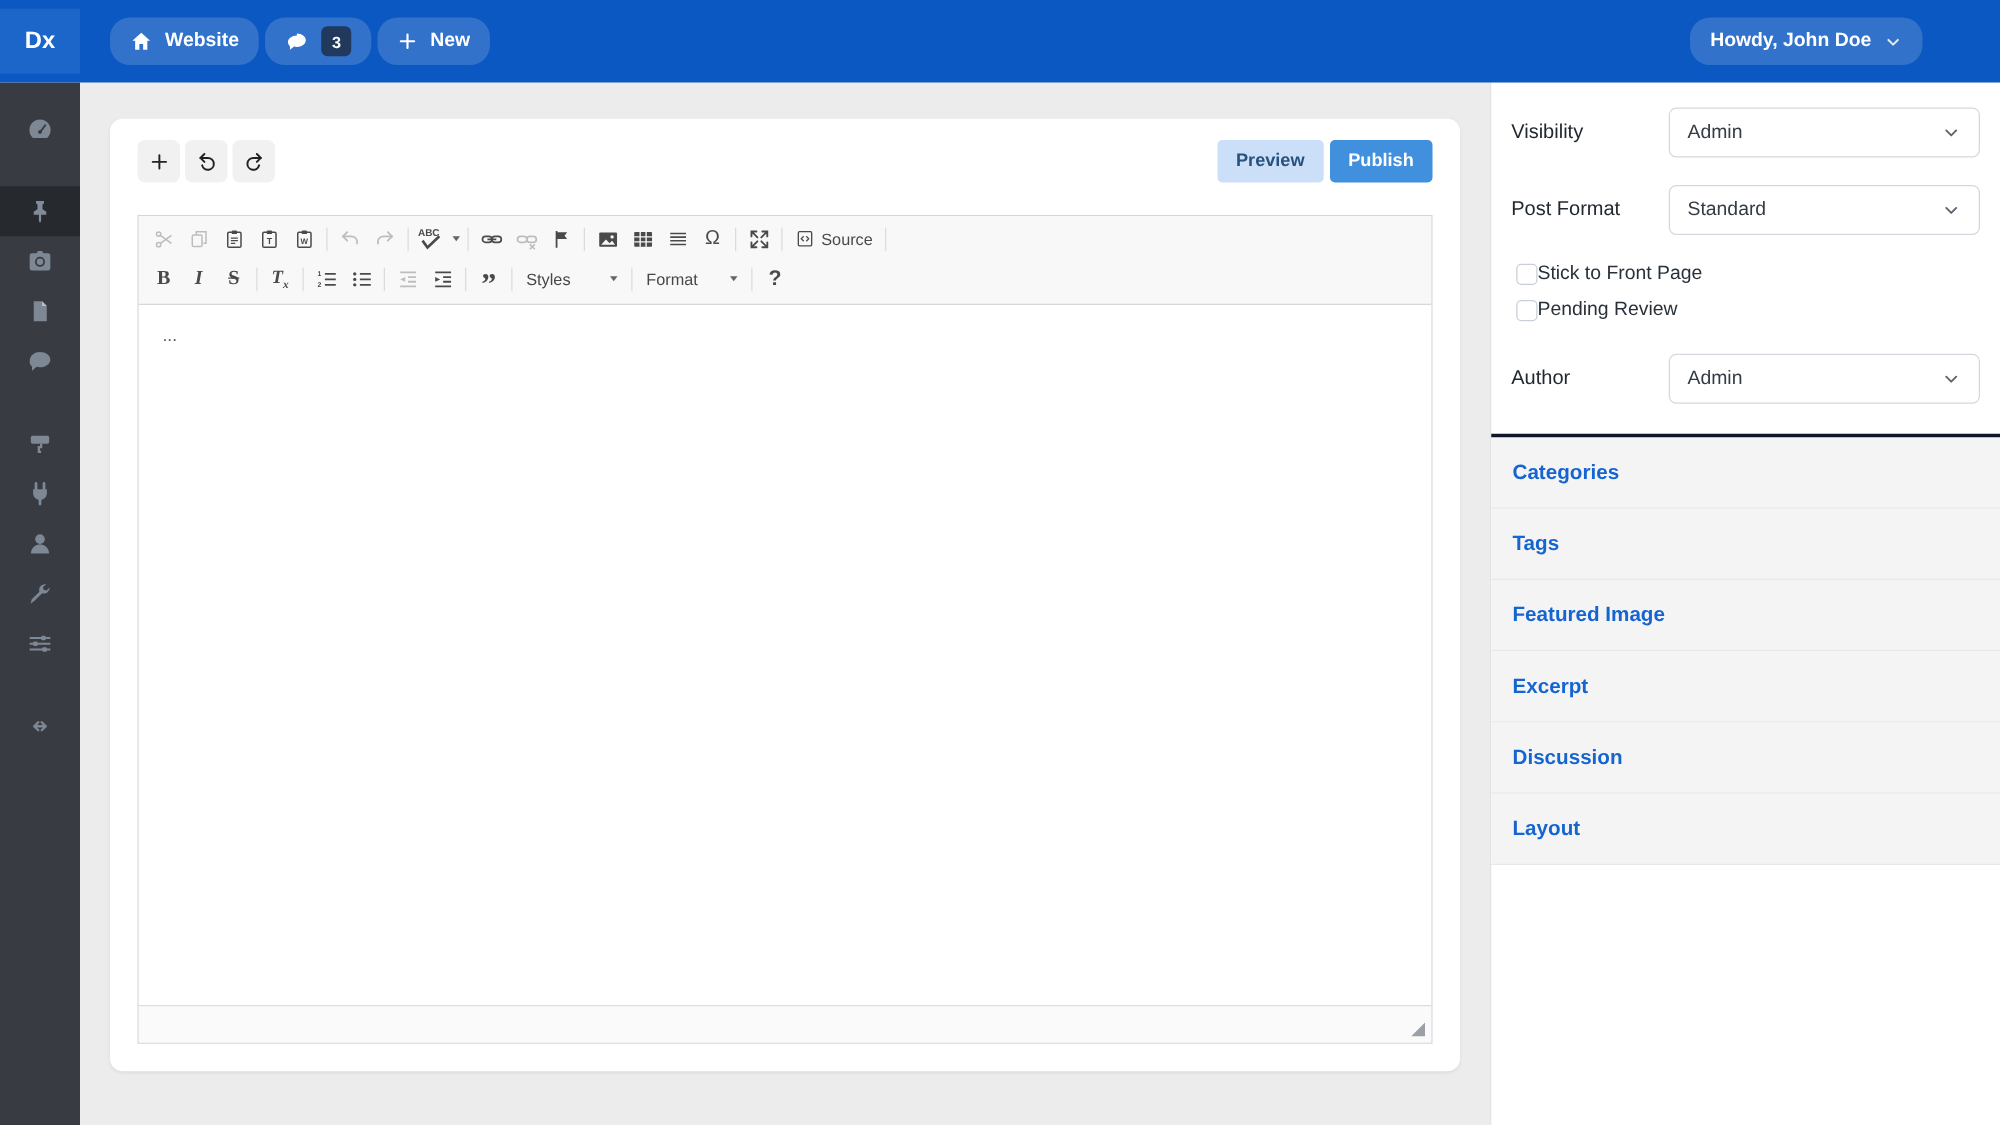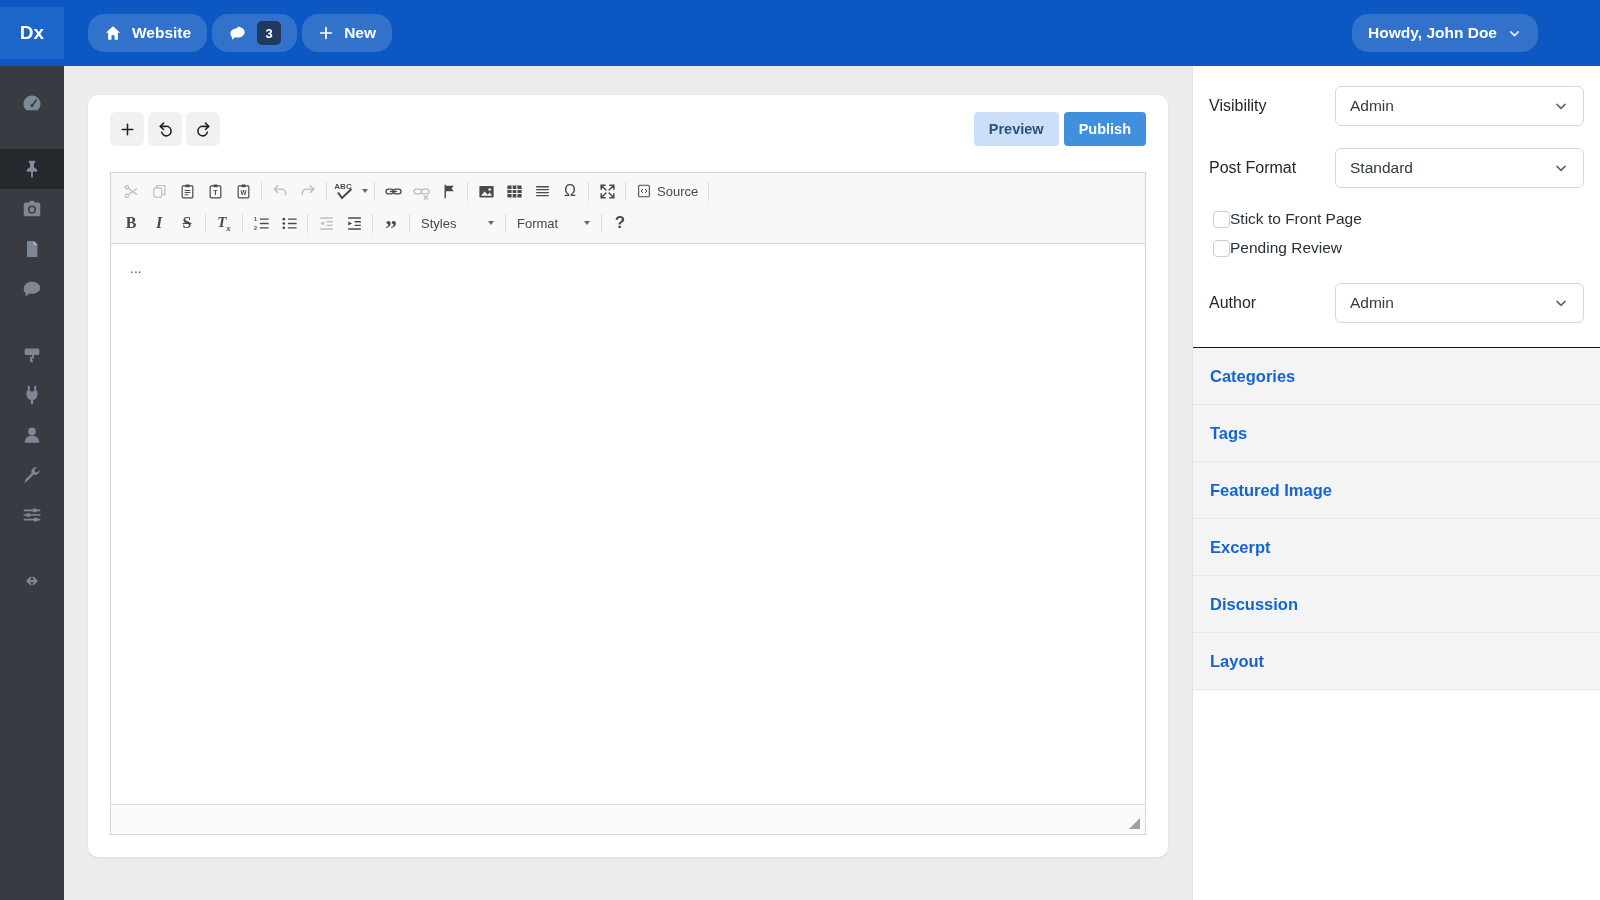--- a/index.html
+++ b/index.html
@@ -65,21 +65,21 @@
   .panel { position:absolute; right:0; top:66px; width:408px; bottom:0; background:#fff; border-left:1px solid #e3e3e5; }
   .panel-header { height:56px; display:flex; align-items:center; padding:0 17px; border-bottom:1px solid #e6e6e8; color:#1565d1; font-weight:bold; font-size:16.5px; }
   .panel-body { padding:20px 16px 24px; }
   .field-row { display:flex; align-items:center; margin-bottom:22px; }
   .field-label { width:126px; font-size:16px; color:#212830; }
   .select { flex:1; height:40px; border:1px solid #d3d8de; border-radius:6px; background:#fff; display:flex; align-items:center; justify-content:space-between; padding:0 14px; font-size:15.5px; color:#333b45; cursor:pointer; }
   .cb-row { display:flex; align-items:center; margin:0 0 11px 4px; font-size:15.5px; color:#28303a; }
   .cb-row.firstcb { margin-top:14px; }
   .cb { width:17px; height:17px; border:1px solid #c9cfd7; border-radius:4px; background:#fff; cursor:pointer; flex:none; }
   .author-row { margin-top:26px; margin-bottom:0; }
-  .sections { border-top:1px solid #0f172a; }
+  .sections { border-top:3px solid #0f172a; }
   .section { height:57px; background:#f4f4f5; border-bottom:1px solid #e8e8ea; display:flex; align-items:center; padding:0 17px; color:#1565d1; font-weight:bold; font-size:16.5px; cursor:pointer; }
 </style>
 </head>
 <body>
 
 <div class="topbar">
   <div class="logo">Dx</div>
   <div class="tb-group">
     <div class="tb-btn">
       <span>

